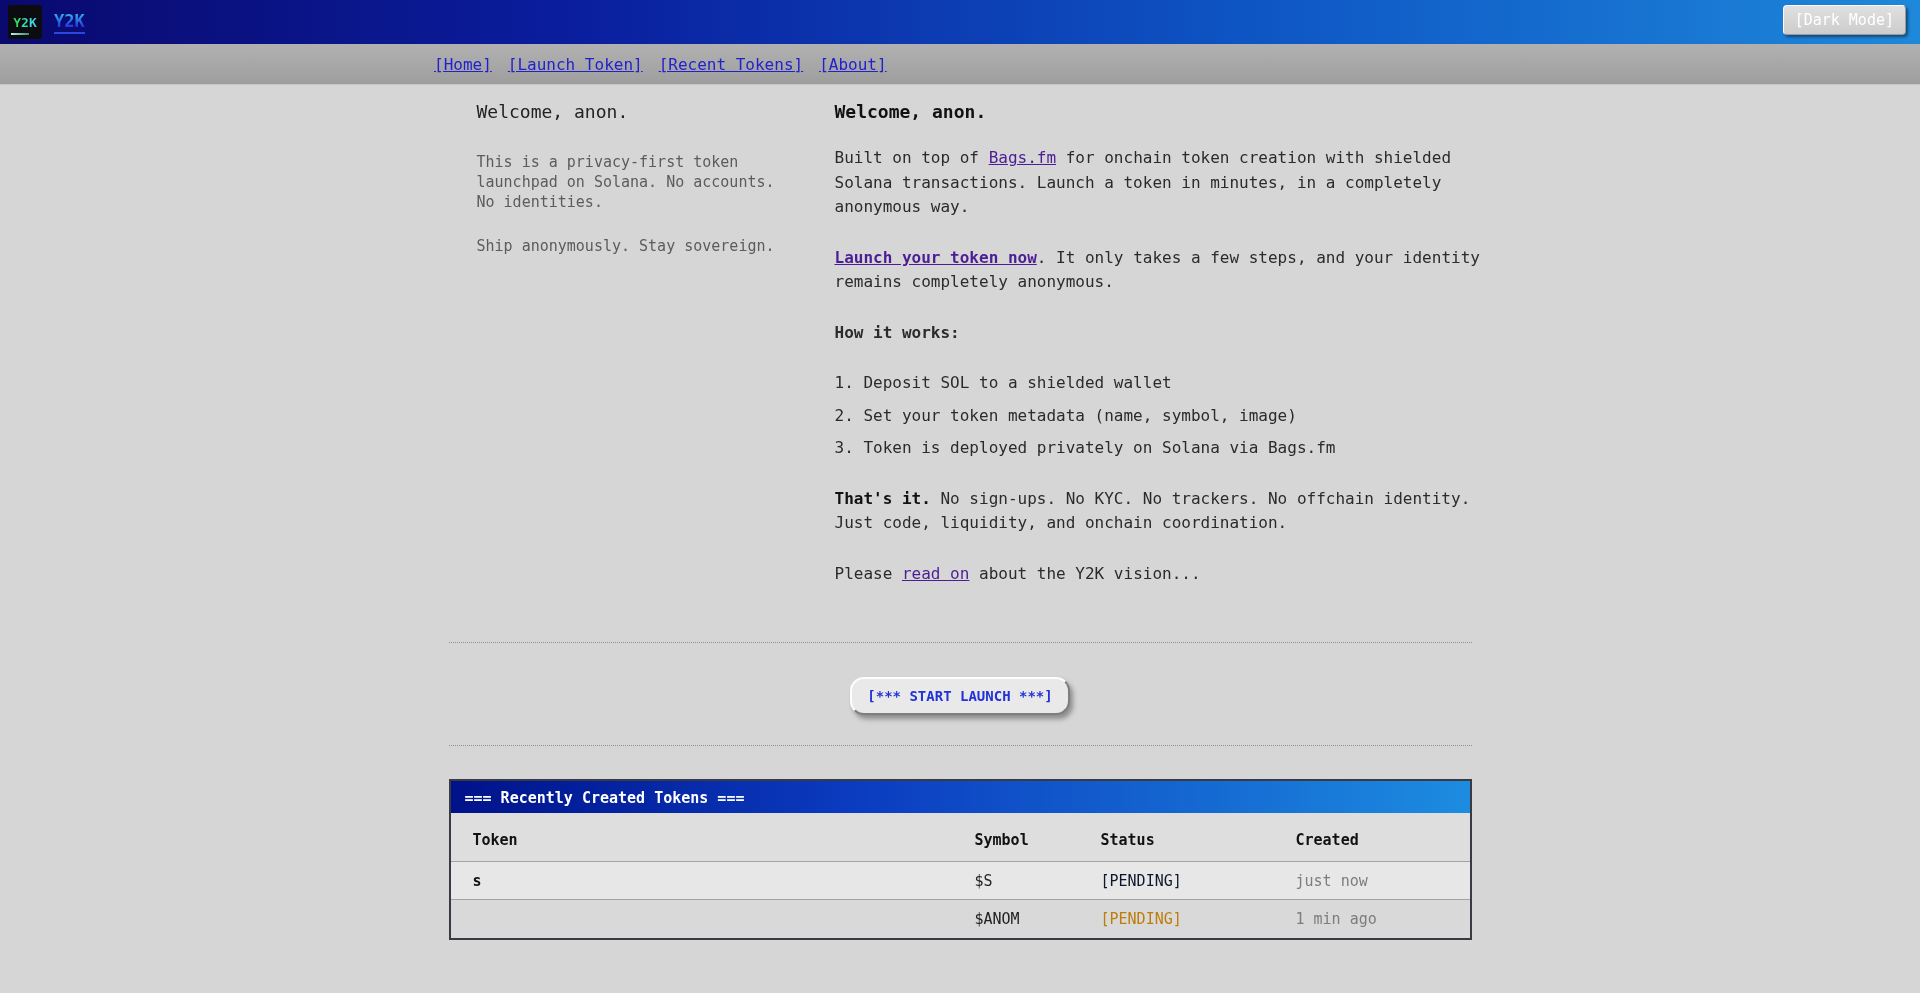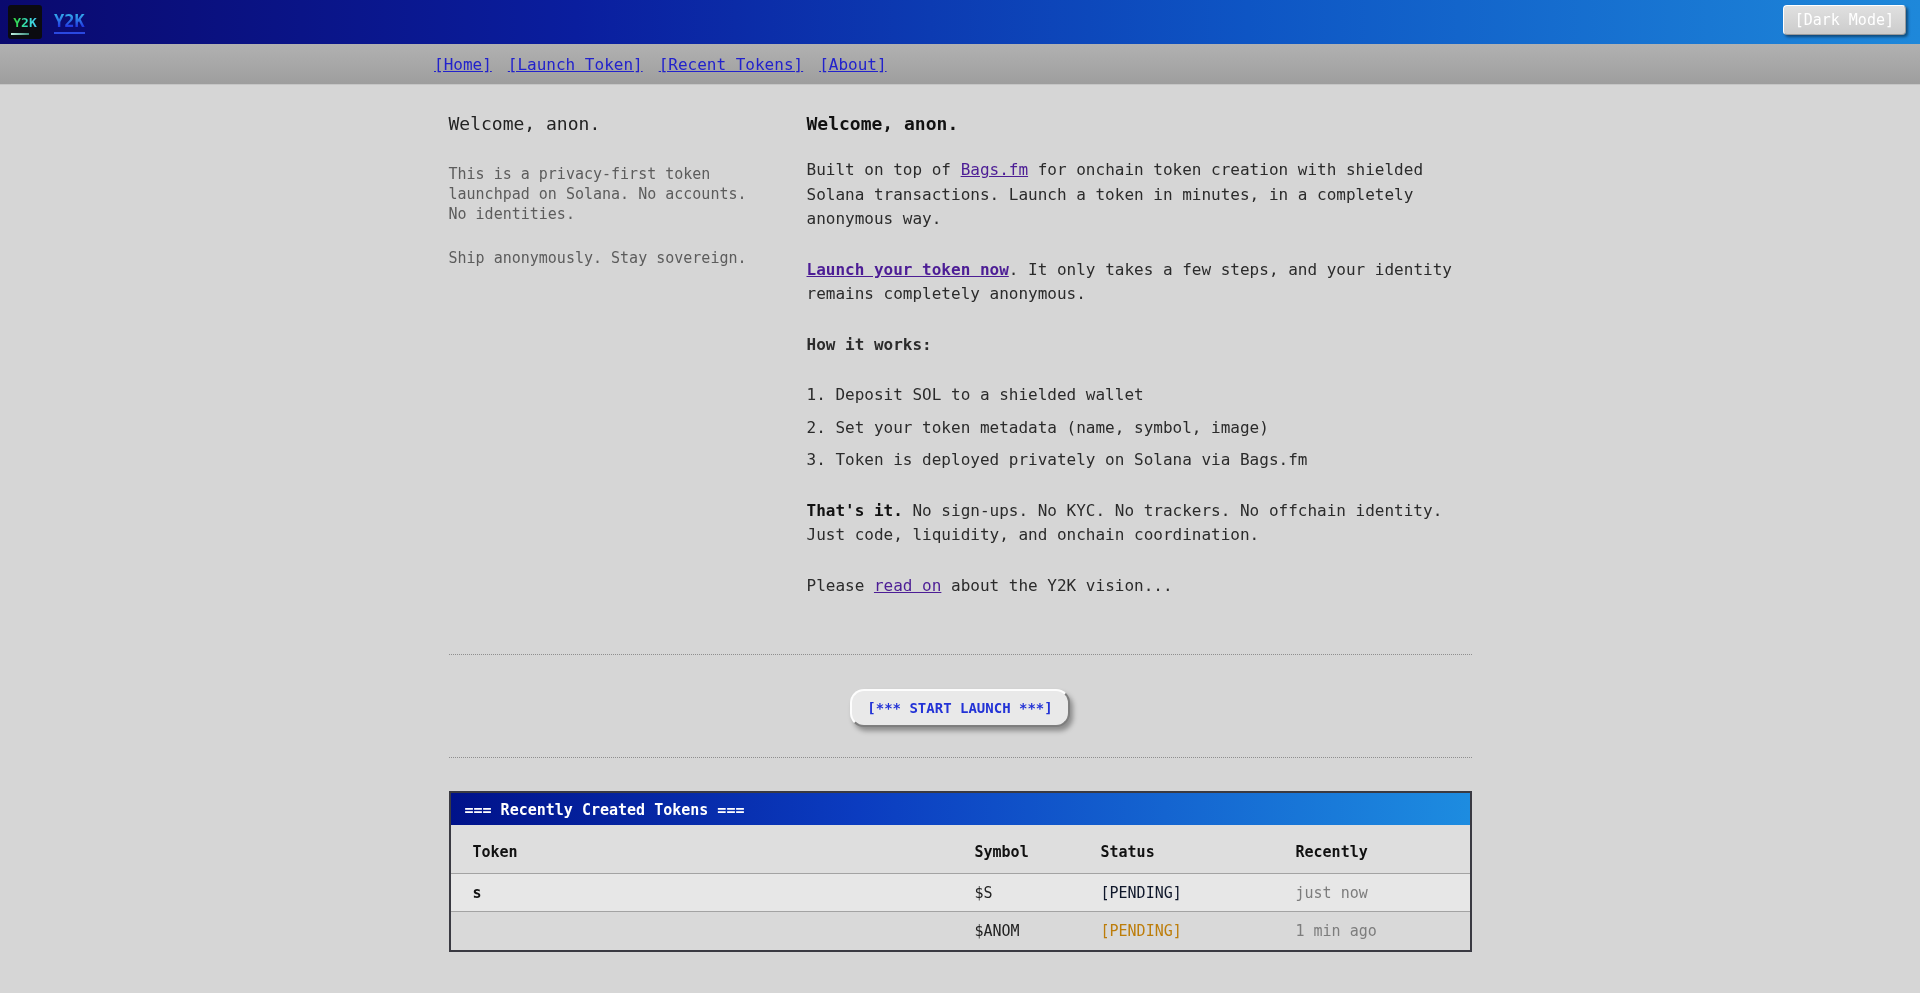--- a/index.html
+++ b/index.html
@@ -72,21 +72,21 @@
   .nav-inner { padding-left:434px; display:flex; gap:16px; }
   .nav-link {
     font-size:16px;
     color:#2222cc;
     text-decoration:underline;
     cursor:pointer;
   }
   .nav-link.active { font-weight:normal; }
   
   .content { width:1023px; margin:0 auto; }
-  .columns { display:flex; padding-top:28px; }
+  .columns { display:flex; padding-top:16px;margin-left:28px; }
   .col-left  { width:308px; flex:none; }
   .col-right { margin-left:50px; width:665px; flex:none; }
 
   .col-left h2 {
     margin:0 0 30px 0;
     font-size:18px; font-weight:normal; color:#222;
   }
   .col-left p {
     margin:0 0 24px 0;
     font-size:15px; line-height:20px; color:#5c5c5c;
@@ -221,21 +221,21 @@
           <col class="c1">
           <col class="c2">
           <col class="c3">
           <col class="c4">
         </colgroup>
       <thead>
           <tr>
             <th>Token</th>
             <th>Symbol</th>
             <th>Status</th>
-            <th>Recently</th>
+            <th>Created</th>
           </tr>
         </thead>
       <tbody>
           <tr>
             <td><span class="token-name">s</span></td>
             <td class="symbol-cell">$S</td>
             <td class="status-cell" style="color: #0f172a;">[PENDING]</td>
             <td class="created-cell">just now</td>
           </tr>
           <tr>

